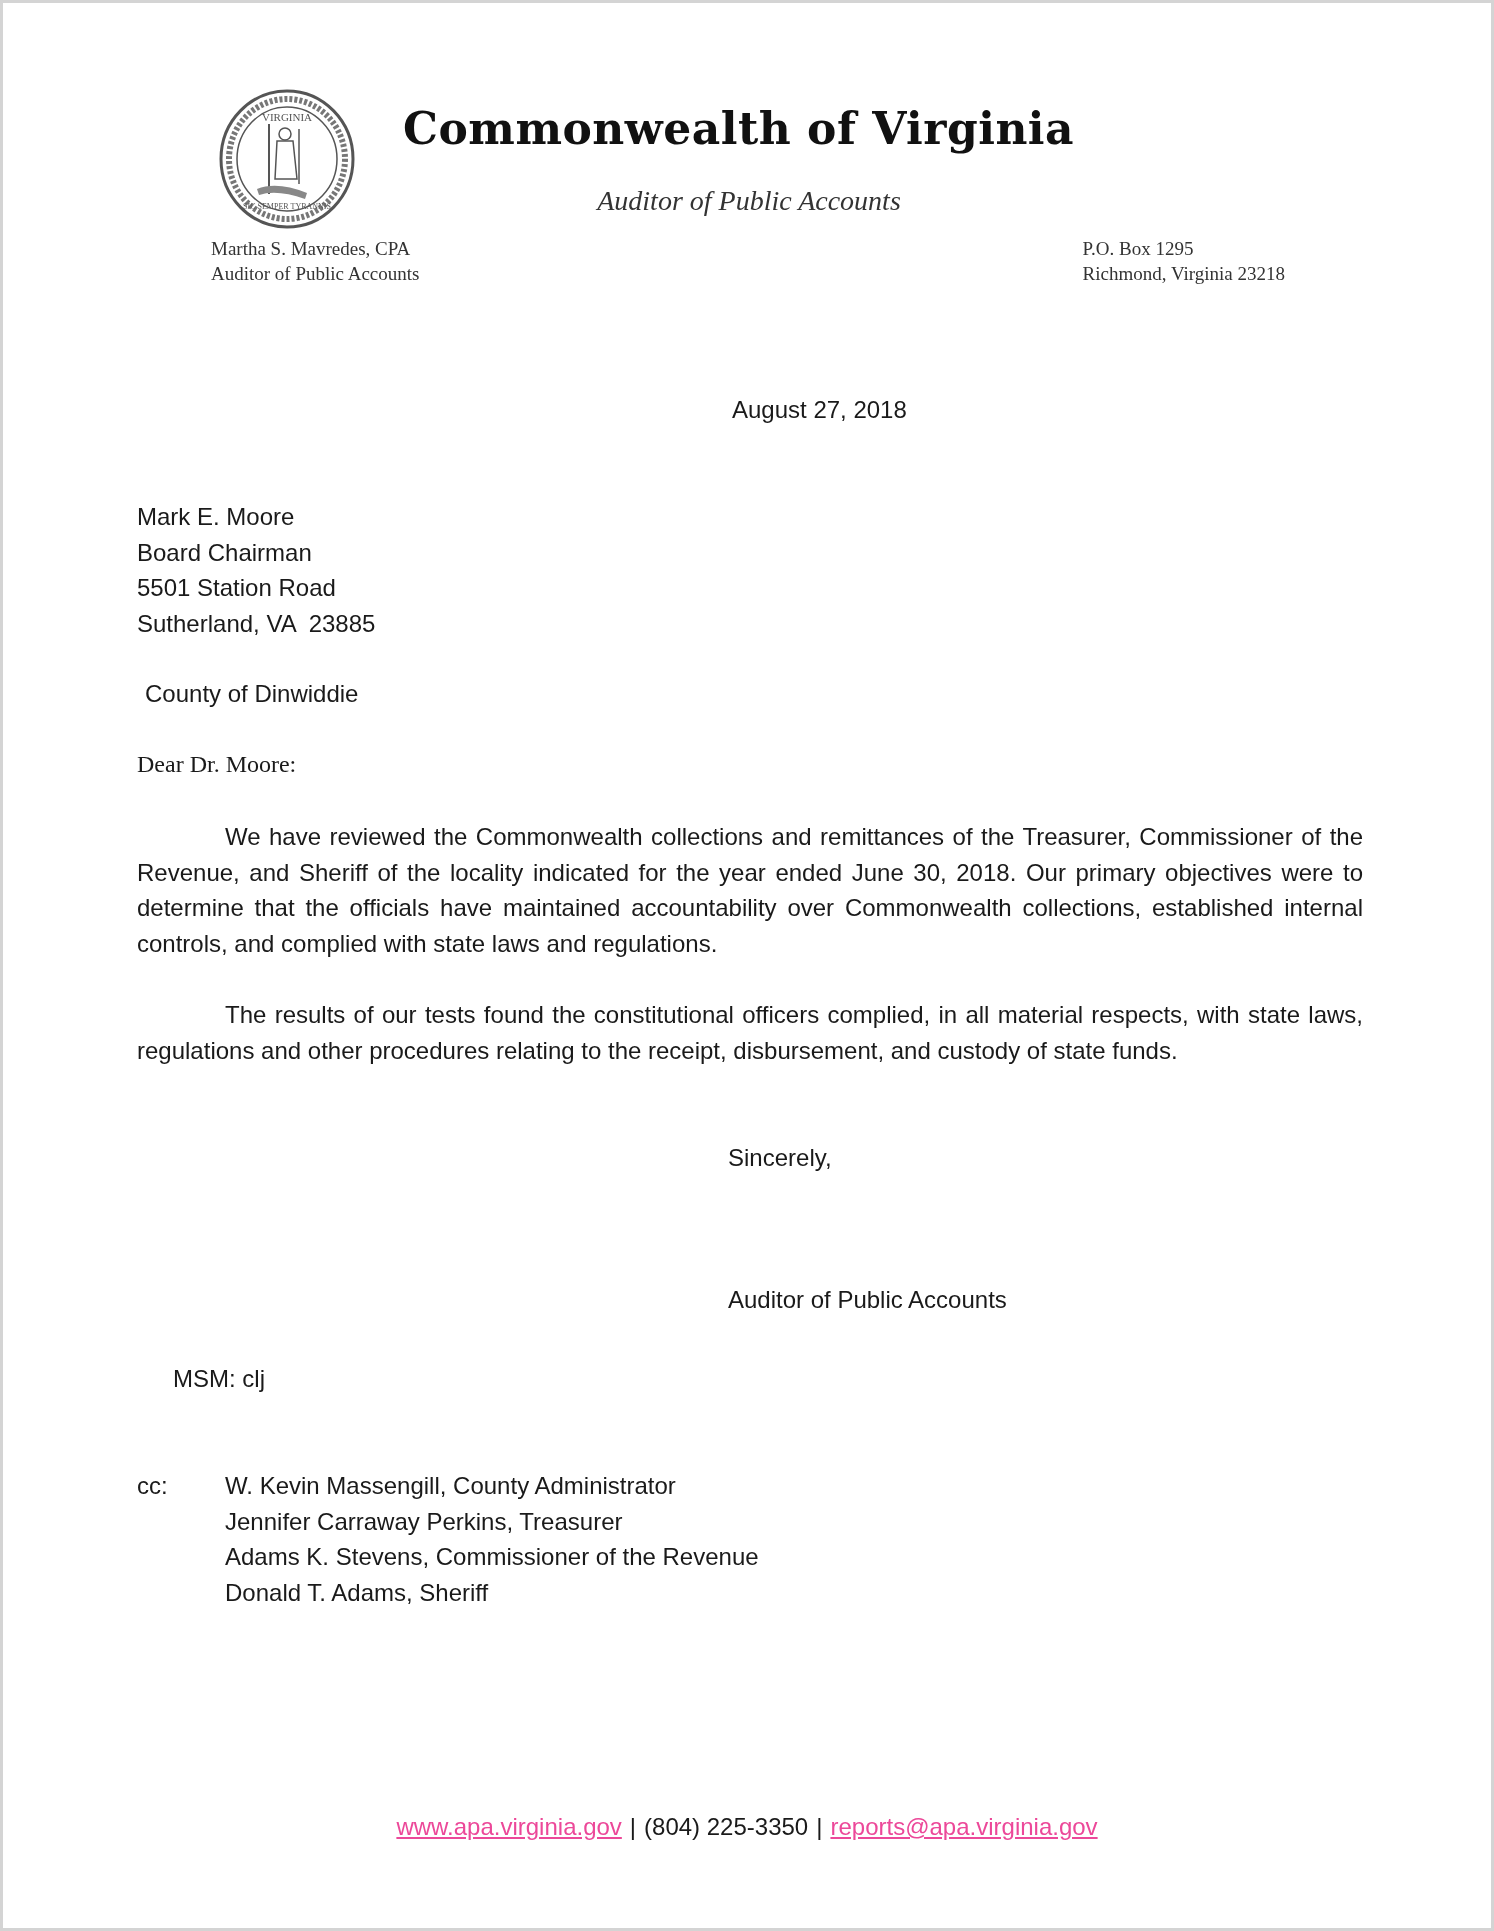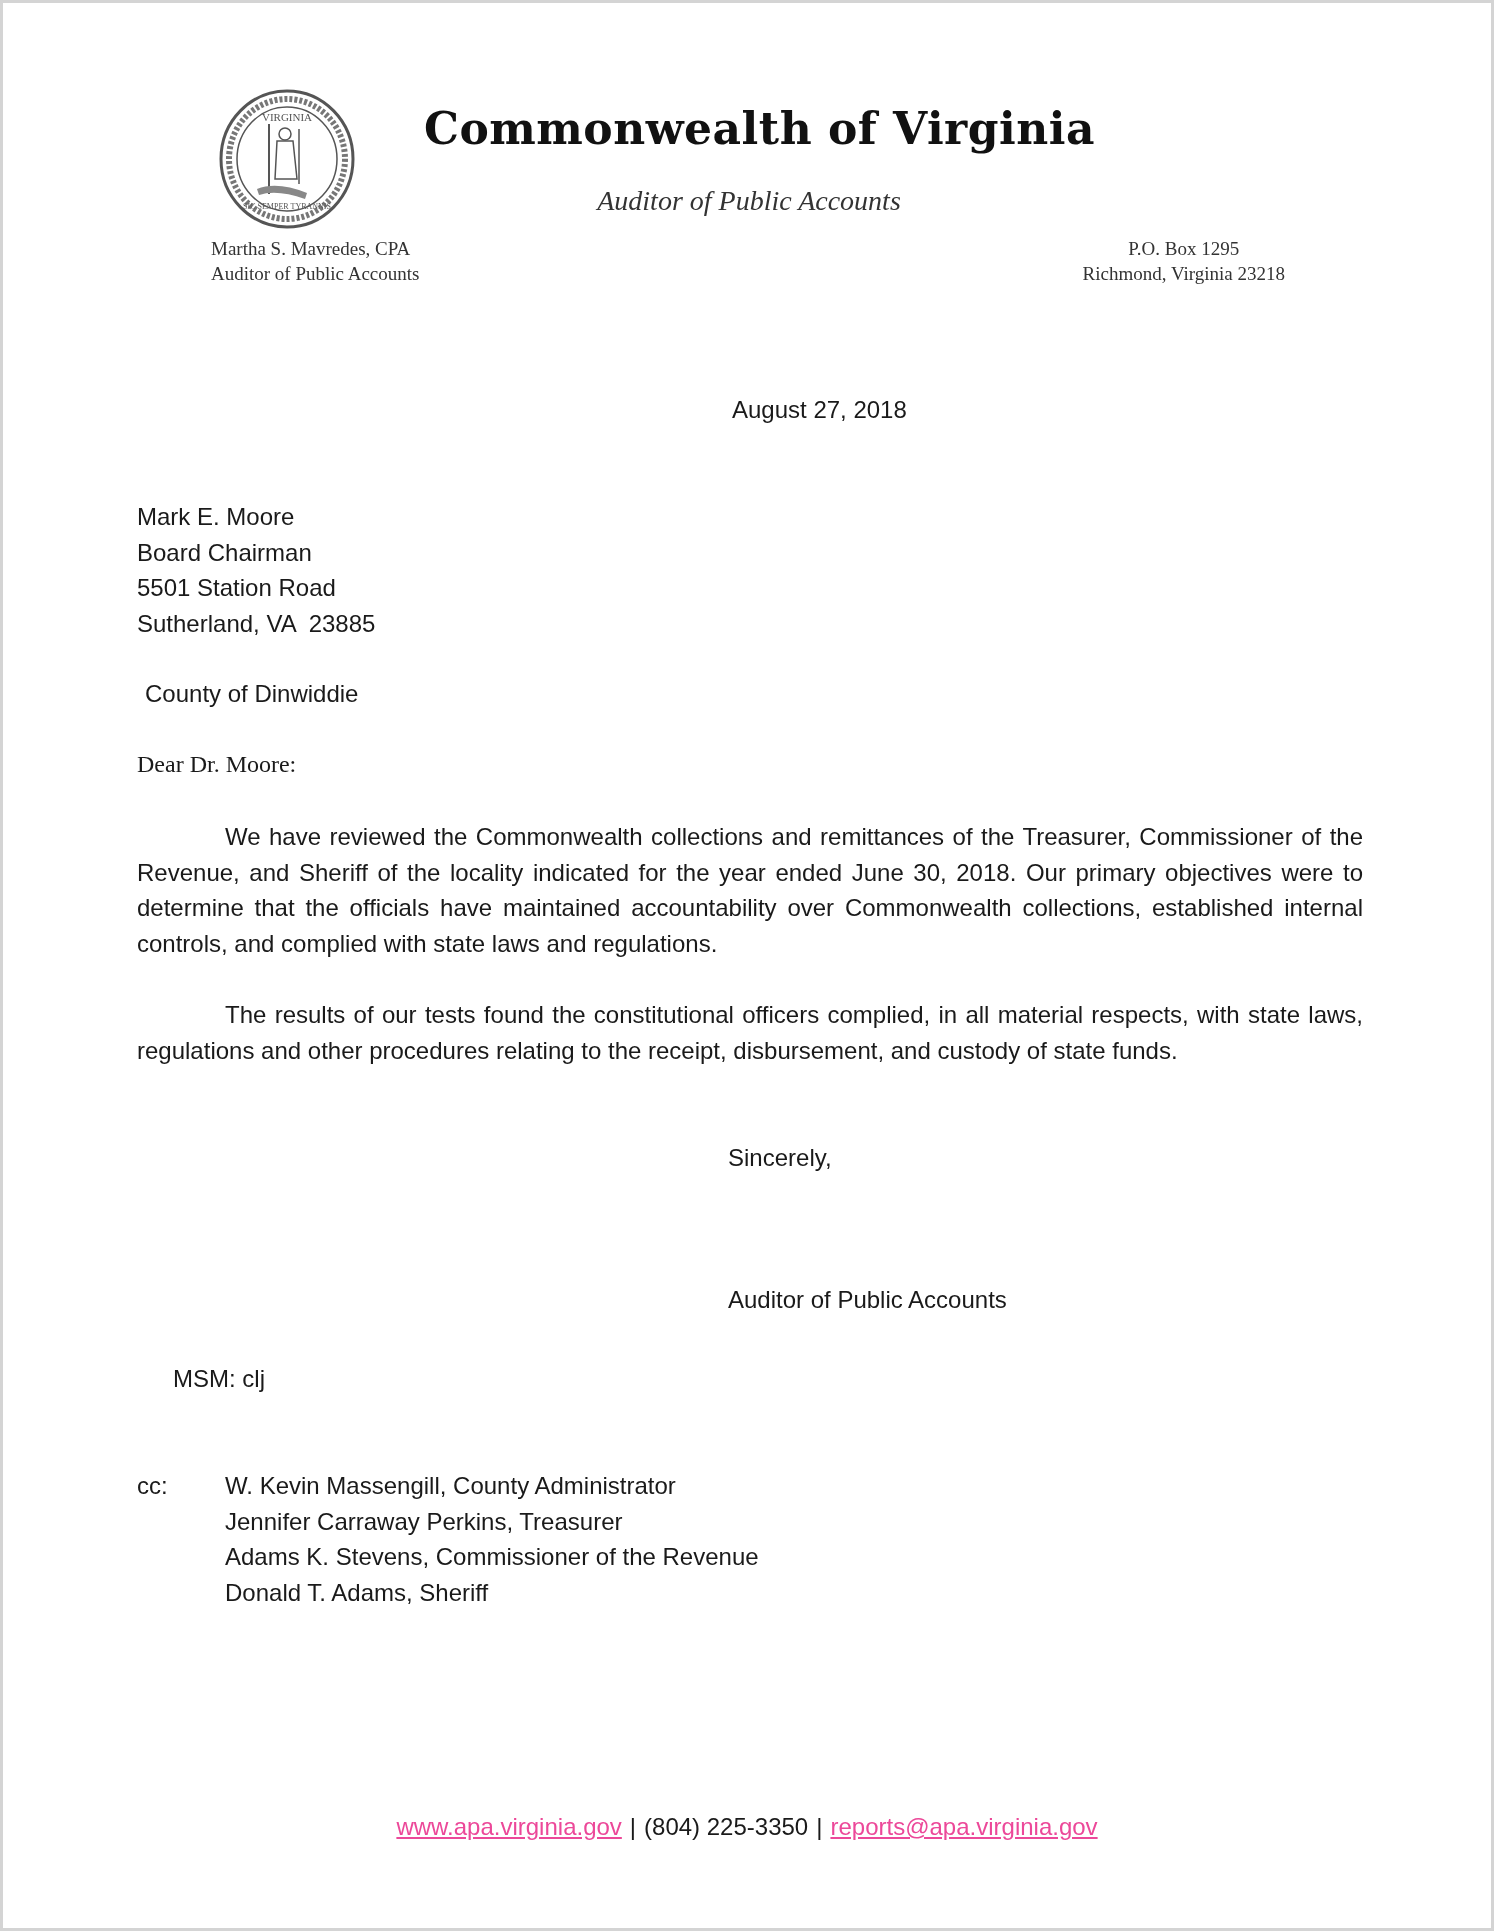--- a/index.html
+++ b/index.html
@@ -5,30 +5,30 @@
   html, body { margin: 0; padding: 0; }
   body {
     width: 1494px; height: 1931px; position: relative; overflow: hidden;
     background: #ffffff; box-sizing: border-box;
     border: 3px solid #d4d4d4;
     font-family: "Liberation Sans", sans-serif; color: #1a1a1a;
   }
   .abs { position: absolute; }
   .seal { left: 214px; top: 86px; width: 140px; height: 140px; }
   .title {
-    left: 400px; width: 692px; top: 100px; text-align: right;
+    left: 400px; width: 692px; top: 100px; text-align: left;
     font-family: "DejaVu Serif", serif; font-weight: bold; font-size: 44px;
     letter-spacing: 0.5px; color: #111;
   }
   .subtitle {
     left: 400px; width: 692px; top: 182px; text-align: center;
     font-family: "Liberation Serif", serif; font-style: italic; font-size: 28px; color: #333;
   }
   .hdr-left { left: 208px; top: 233px; font-family: "Liberation Serif", serif; font-size: 19px; line-height: 25px; color: #333; }
-  .hdr-right { right: 206px; top: 233px; text-align: center; font-family: "Liberation Serif", serif; font-size: 19px; line-height: 25px; color: #333; }
+  .hdr-right { right: 206px; top: 233px; text-align: left; font-family: "Liberation Serif", serif; font-size: 19px; line-height: 25px; color: #333; }
   .txt { font-size: 24px; line-height: 35.7px; color: #1a1a1a; }
   .date { left: 729px; top: 389px; }
   .addr { left: 134px; top: 496px; }
   .county { left: 142px; top: 673px; }
   .salutation { left: 134px; top: 744px; font-family: Liberation Serif, serif; }
   .para { left: 134px; width: 1226px; text-align: justify; text-indent: 88px; }
   .p1 { top: 816px; }
   .p2 { top: 994px; }
   .sincerely { left: 725px; top: 1137px; }
   .sig { left: 725px; top: 1279px; }

